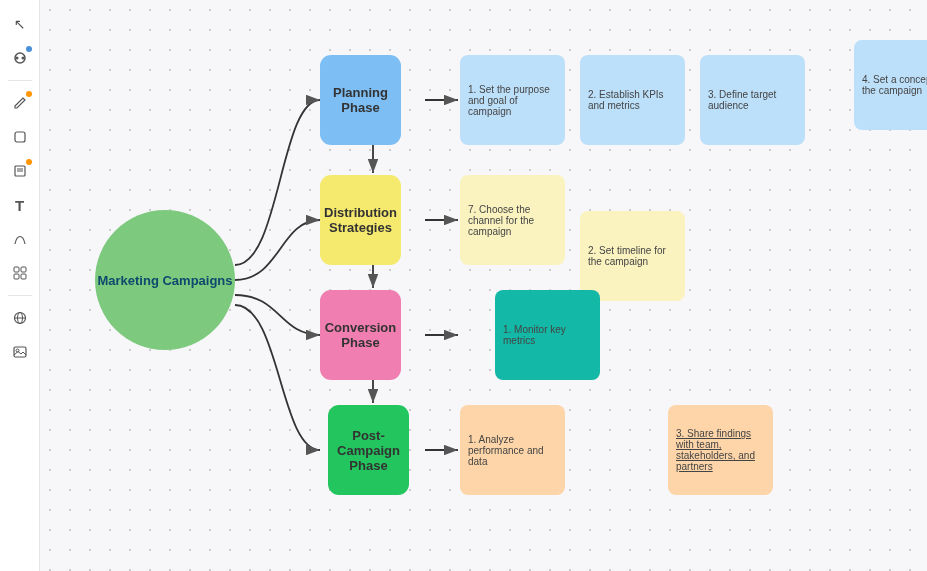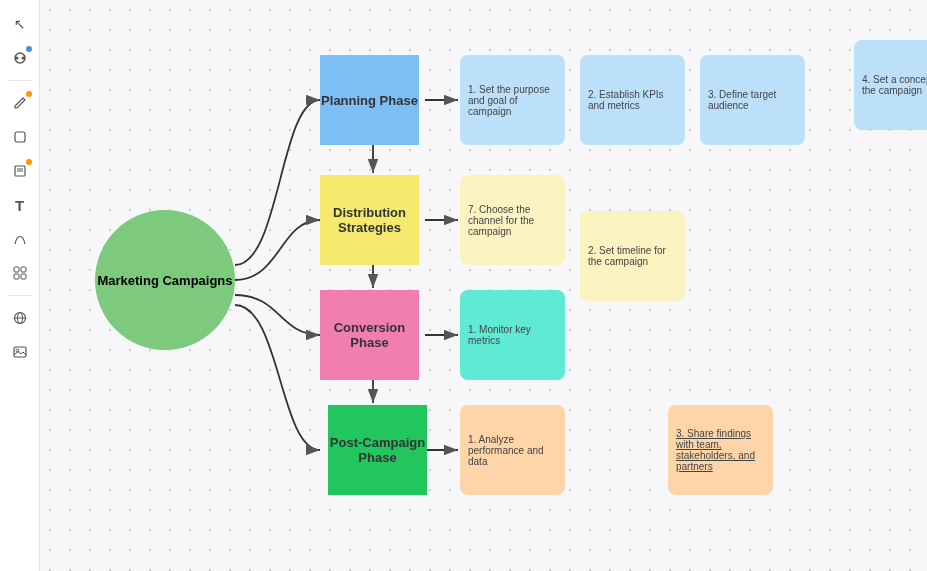--- a/index.html
+++ b/index.html
@@ -78,32 +78,32 @@
       width: 140px;
       height: 140px;
       border-radius: 50%;
       background: #7dc97d;
       display: flex;
       align-items: center;
       justify-content: center;
       text-align: center;
       font-size: 13px;
       font-weight: 600;
-      color: #000000;
+      color: #0c4a6e;
       left: 55px;
       top: 210px;
       z-index: 5;
     }
 
     
     .phase-box {
       position: absolute;
-      width: 99px;
+      width: 81px;
       height: 90px;
-      border-radius: 0;
+      border-radius: 11px;
       display: flex;
       align-items: center;
       justify-content: center;
       text-align: center;
       font-size: 13px;
       font-weight: 600;
       color: #333;
       z-index: 5;
     }
     .phase-planning { background: #7dbff5; left: 280px; top: 55px; }
@@ -121,21 +121,21 @@
       align-items: center;
       justify-content: center;
       text-align: left;
       font-size: 10px;
       color: #444;
       padding: 8px;
       z-index: 5;
     }
     .sub-blue { background: #bde0fa; }
     .sub-yellow { background: #faf3c0; }
-    .sub-pink { background: #5eead4; }
+    .sub-pink { background: #14b8a6; margin-left: 35px; }
     .sub-orange { background: #fdd5a8; }
 
     
     .lines-svg {
       position: absolute;
       left: 0;
       top: 0;
       width: 100%;
       height: 100%;
       z-index: 2;

